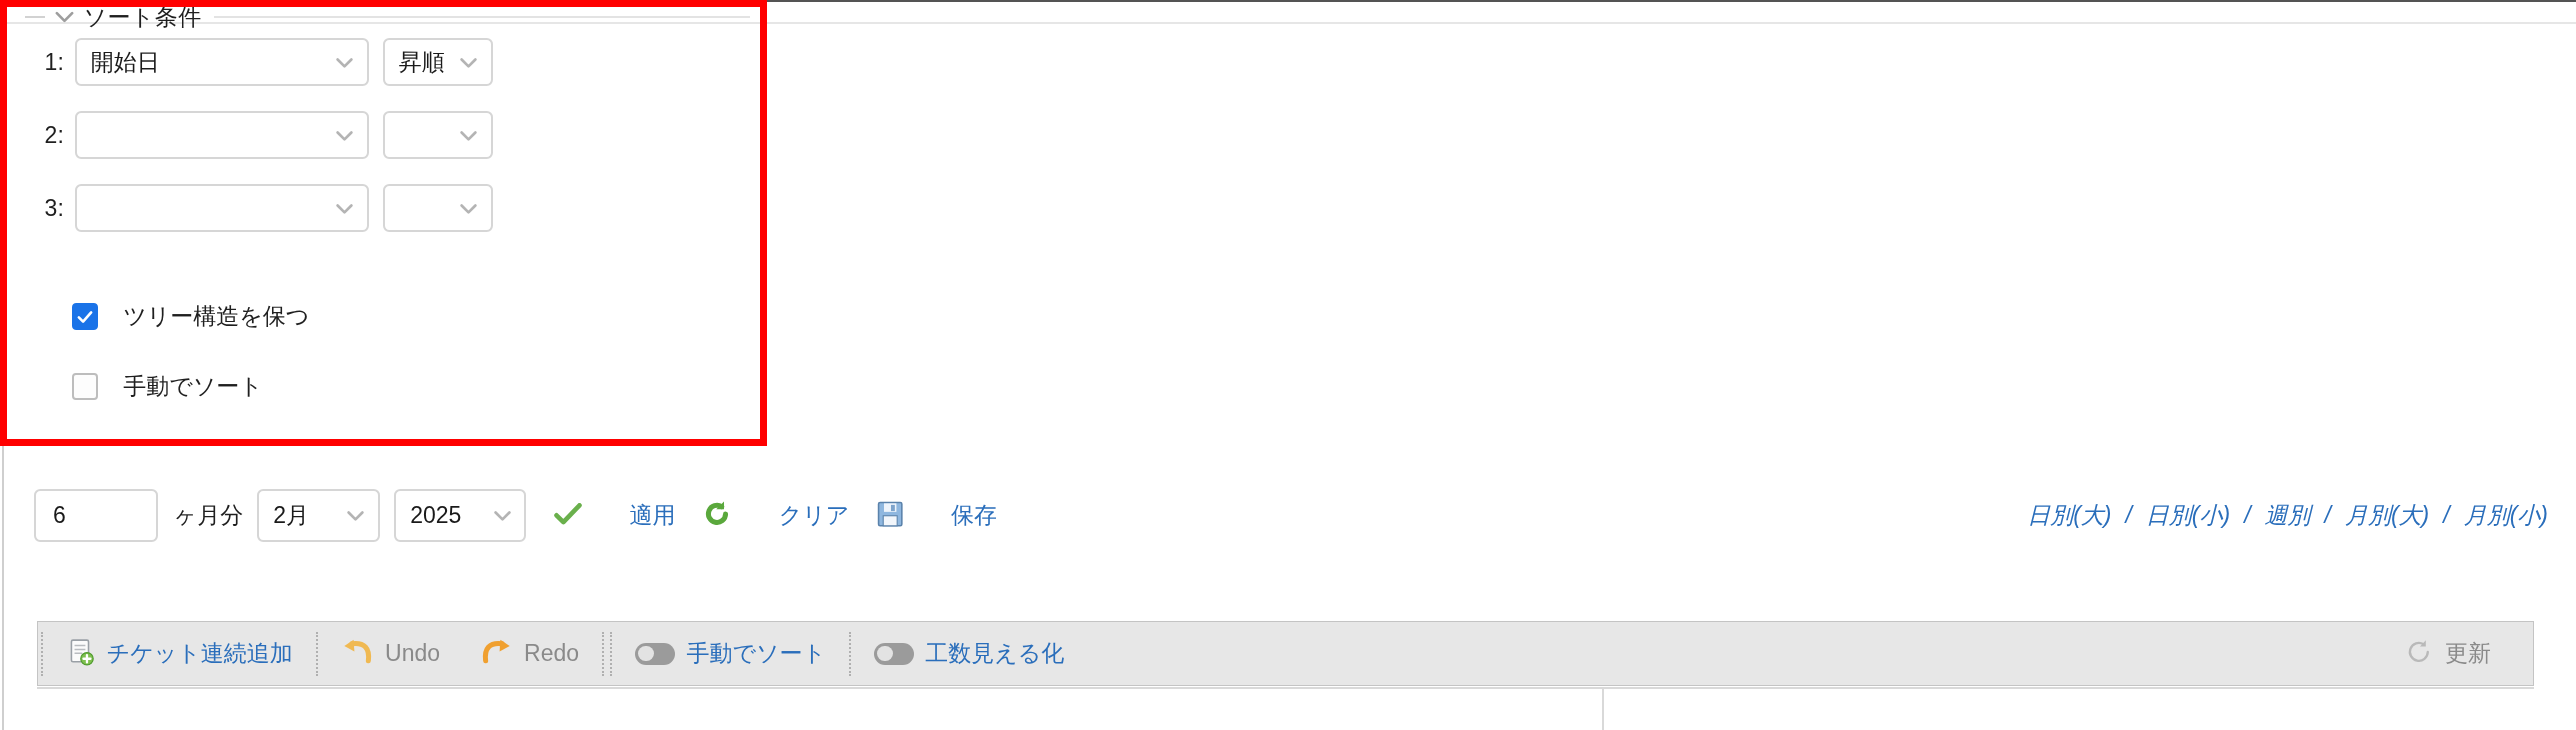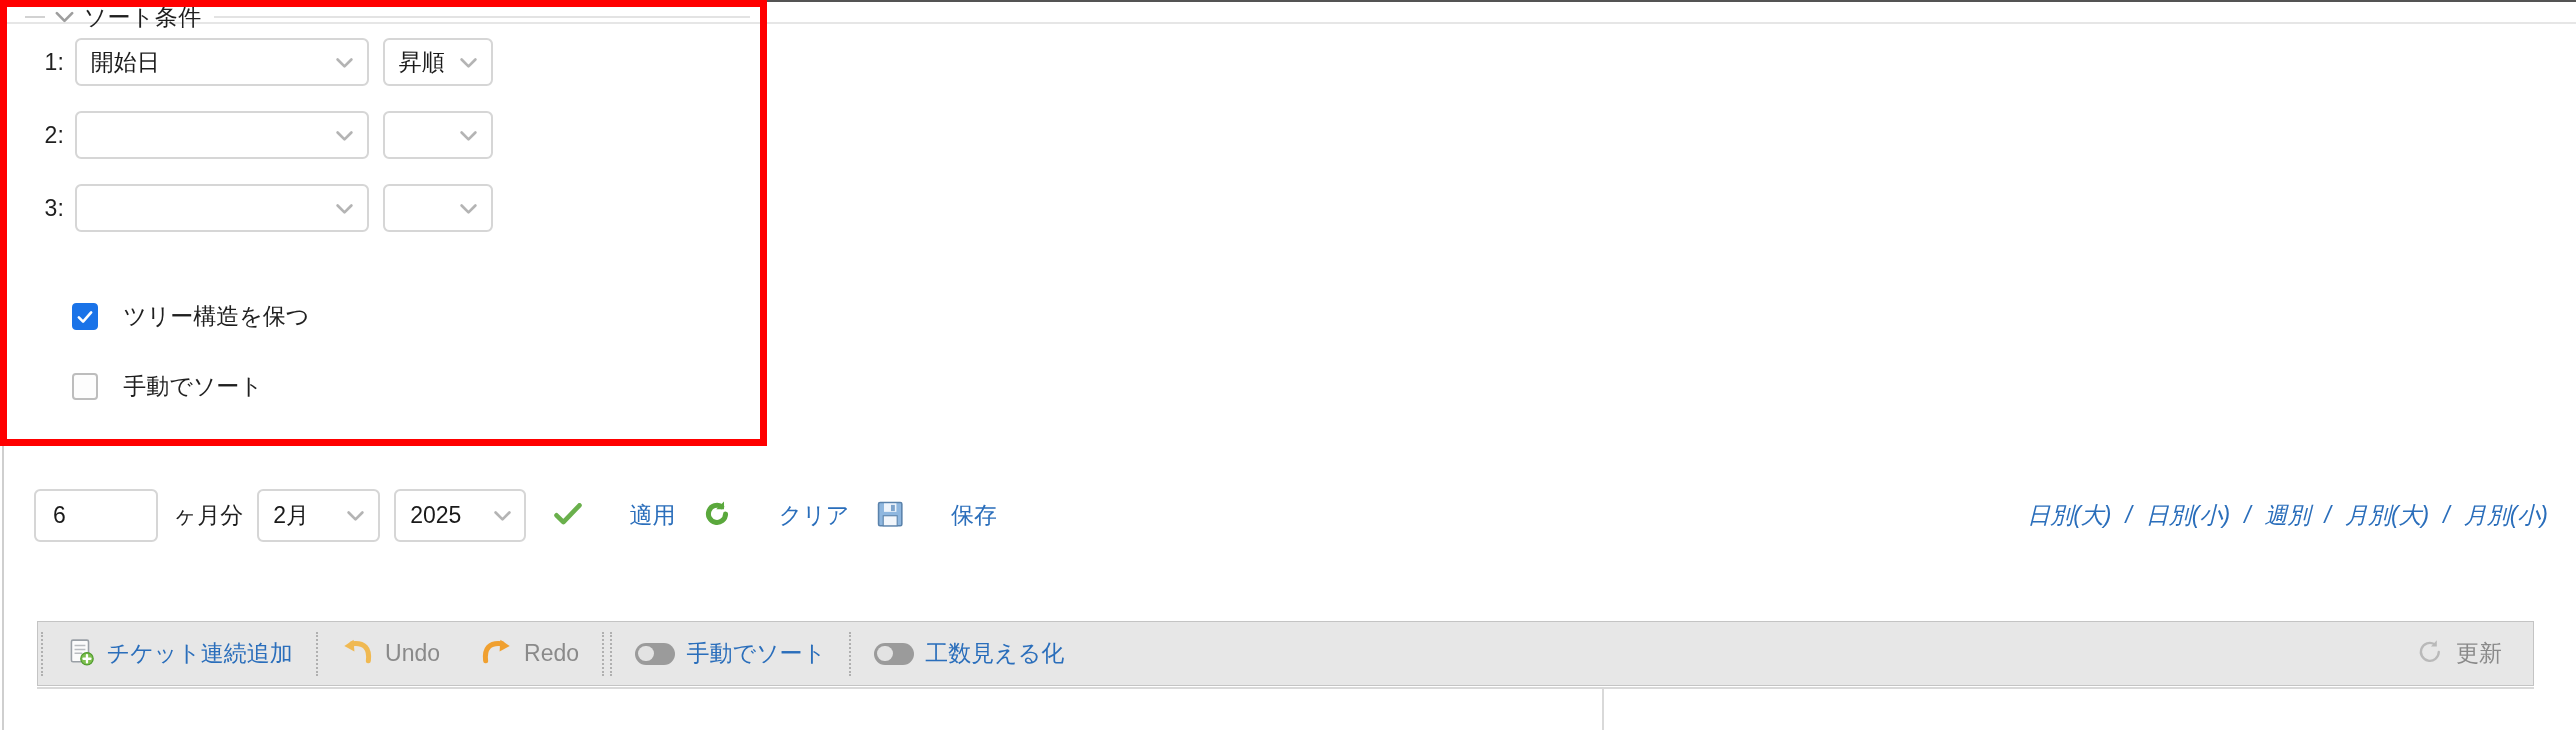--- a/index.html
+++ b/index.html
@@ -280,21 +280,21 @@
     flex: none;
   }
   .toggle .knob {
     position: absolute;
     left: 3.1px; top: 3.1px;
     width: 15.6px; height: 15.6px;
     border-radius: 50%;
     background: #e3e3e3;
   }
   #toolbar-spacer { flex: 1; }
-  #refresh-item { padding-right: 31px; }
+  #refresh-item { padding-right: 42px; }
 
   
   #toolbar-underline {
     position: absolute;
     left: 37px;
     top: 687px;
     width: 2497px;
     height: 2.3px;
     background: #d9d9d9;
     z-index: 5;

